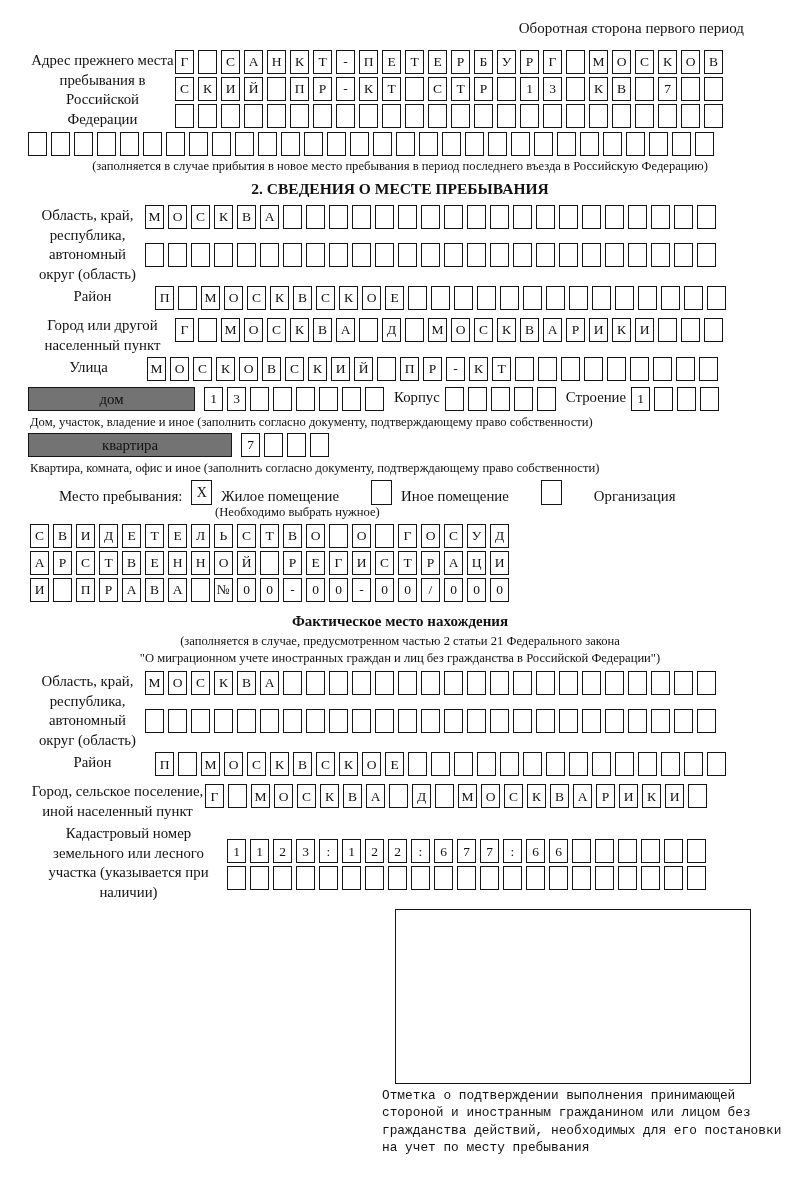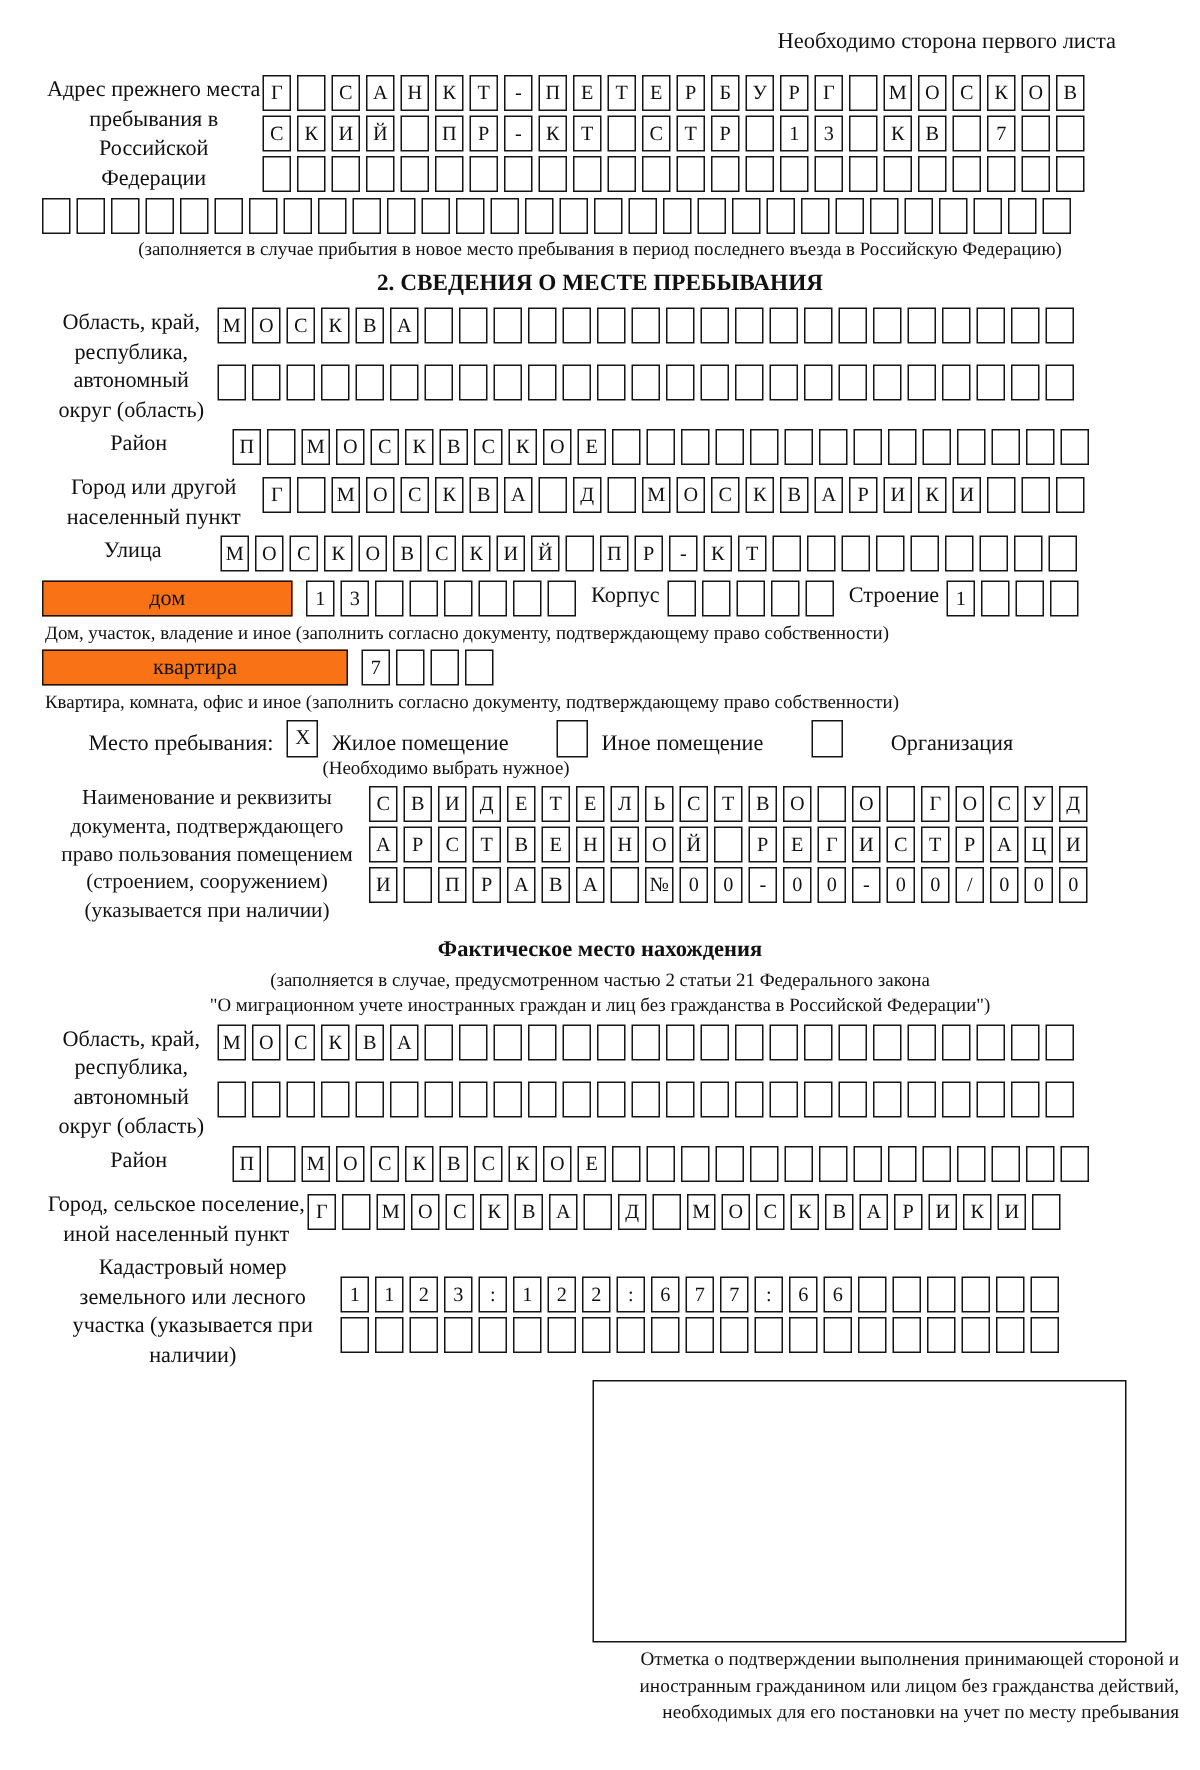--- a/index.html
+++ b/index.html
@@ -27,44 +27,44 @@
   .rows{flex:1;}
   .fullrow{padding-left:28px;margin-top:1px;}
   .caption{font-size:12.6px;text-align:center;margin:1px 0 2px 0;}
   .caption-left{font-size:12.6px;margin:1px 0 3px 30px;}
   .sec-title{font-size:15.5px;font-weight:bold;text-align:center;margin:6px 0 7px 0;font-family:Liberation Serif, serif;}
   .sub-title{font-size:15px;font-weight:bold;text-align:center;margin:8px 0 4px 0;}
   
   .boxrow{display:flex;align-items:flex-start;padding-left:28px;margin-top:3px;}
   .wbox{
     border:1.5px solid #151515;height:22px;display:flex;align-items:center;justify-content:center;
-    font-size:14.8px;background:#f97316;
+    font-size:14.8px;background:#737373;
   }
   .wbox.dom{width:165px;margin-right:9px;}
   .wbox.kv{width:202px;margin-right:9px;}
   .inlbl{font-size:14.8px;padding:2px 5px 0 10px;white-space:nowrap;}
   
   .mesto{display:flex;align-items:flex-end;padding-left:30px;margin-top:4px;gap:9px;margin-left:29px;}
   .mesto .mlabel{font-size:14.8px;}
   .chk{
     width:19px;height:23px;border:1.5px solid #151515;display:flex;align-items:center;
     justify-content:center;font-size:14px;background:#fff;flex:0 0 19px;
   }
   .mesto .gap{width:14px;}
   .note{font-size:12.6px;margin:0 0 2px 215px;}
   
   .bigbox{margin:6px 0 0 395px;width:354px;height:173px;border:1.6px solid #151515;background:#fff;}
-  .stampcap{width:404px;margin:3px 0 0 382px;text-align:right;font-size:12.8px;line-height:1.38;}
+  .stampcap{width:404px;margin:3px 0 0 382px;text-align:left;font-size:12.8px;line-height:1.38;font-family:Liberation Mono, monospace;}
 </style>
 </head>
 <body>
 
 <div class="page">
 
-  <div class="hdr">Необходимо сторона первого листа</div>
+  <div class="hdr">Оборотная сторона первого период</div>
 
   <div class="frow" style="margin-top:13px;">
     <div class="flabel w145">Адрес прежнего места пребывания в Российской Федерации</div>
     <div class="rows">
       <div class="cellrow">
           <span class="cell">Г</span>
           <span class="cell"></span>
           <span class="cell">С</span>
           <span class="cell">А</span>
           <span class="cell">Н</span>
@@ -385,21 +385,20 @@
     <span class="chk"></span>
     <span class="mlabel">Иное помещение</span>
     <span class="gap"></span>
     <span class="chk"></span>
     <span class="gap"></span>
     <span class="mlabel">Организация</span>
   </div>
   <div class="note">(Необходимо выбрать нужное)</div>
 
   <div class="frow">
-    <div class="flabel w216">Наименование и реквизиты документа, подтверждающего право пользования помещением (строением, сооружением) (указывается при наличии)</div>
     <div class="rows" style="padding-top:2px;">
       <div class="cellrow">
           <span class="cell">С</span>
           <span class="cell">В</span>
           <span class="cell">И</span>
           <span class="cell">Д</span>
           <span class="cell">Е</span>
           <span class="cell">Т</span>
           <span class="cell">Е</span>
           <span class="cell">Л</span>

